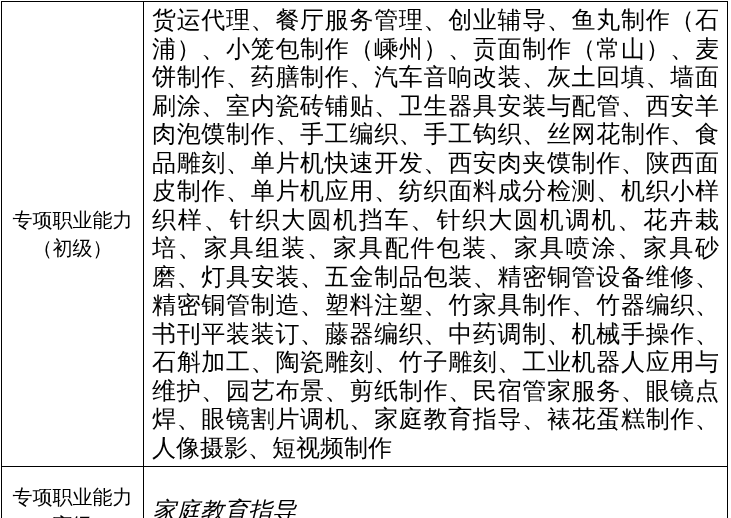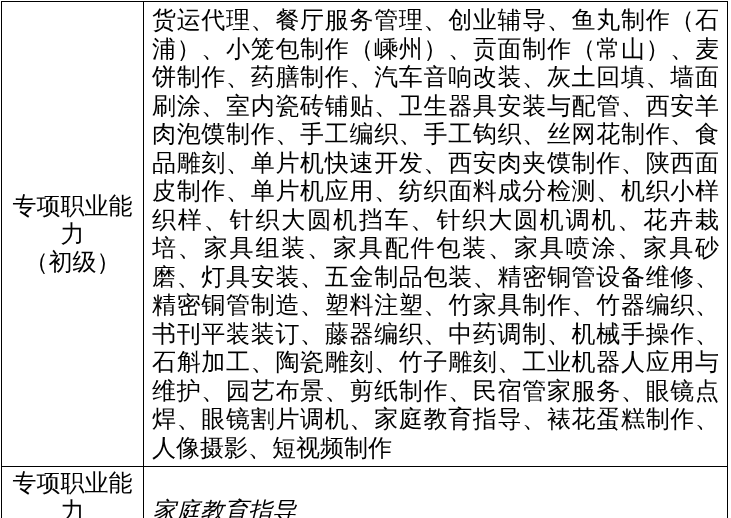--- a/index.html
+++ b/index.html
@@ -33,21 +33,21 @@
   table.qual-table td {
     border: 1.5px solid #000000;
     background: #ffffff;
   }
   col.col-category { width: 142px; }
   tr.row-primary  { height: 418px; }
   tr.row-advanced { height: 89px; }
   td.label-cell {
     text-align: center;
     vertical-align: middle;
-    font-size: 24px;
+    font-size: 20px;
     line-height: 28px;
     padding: 0 4px;
   }
   td.content-cell {
     vertical-align: middle;
     font-size: 24px;
     line-height: 28.5px;
     padding: 4px 8px;
     text-align: justify;
     text-justify: inter-ideograph;

